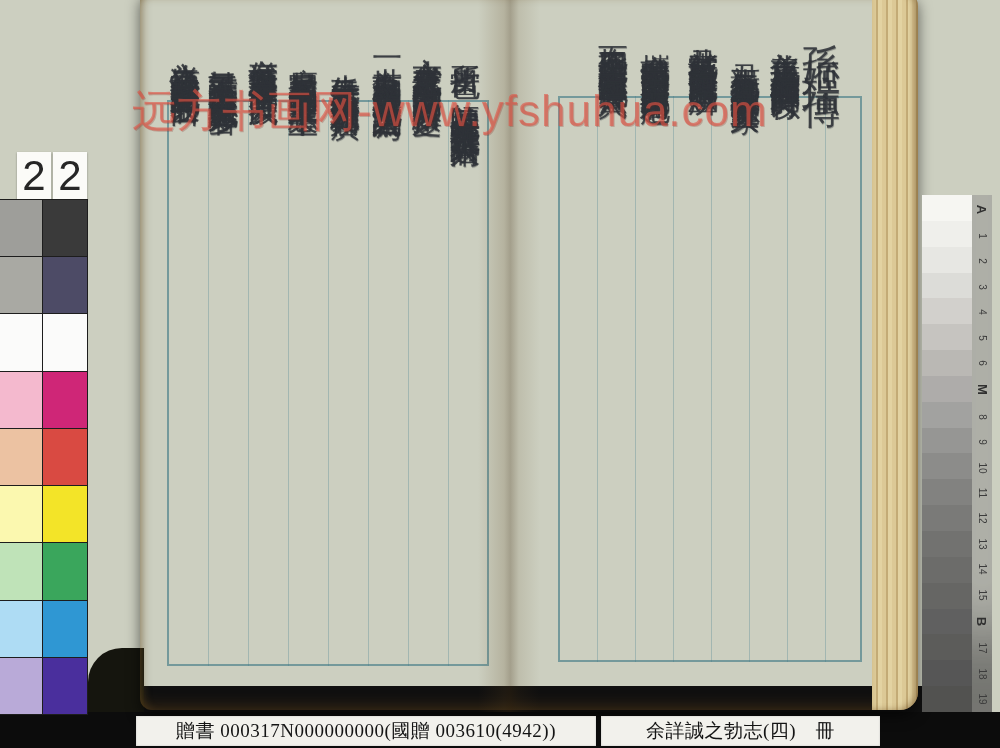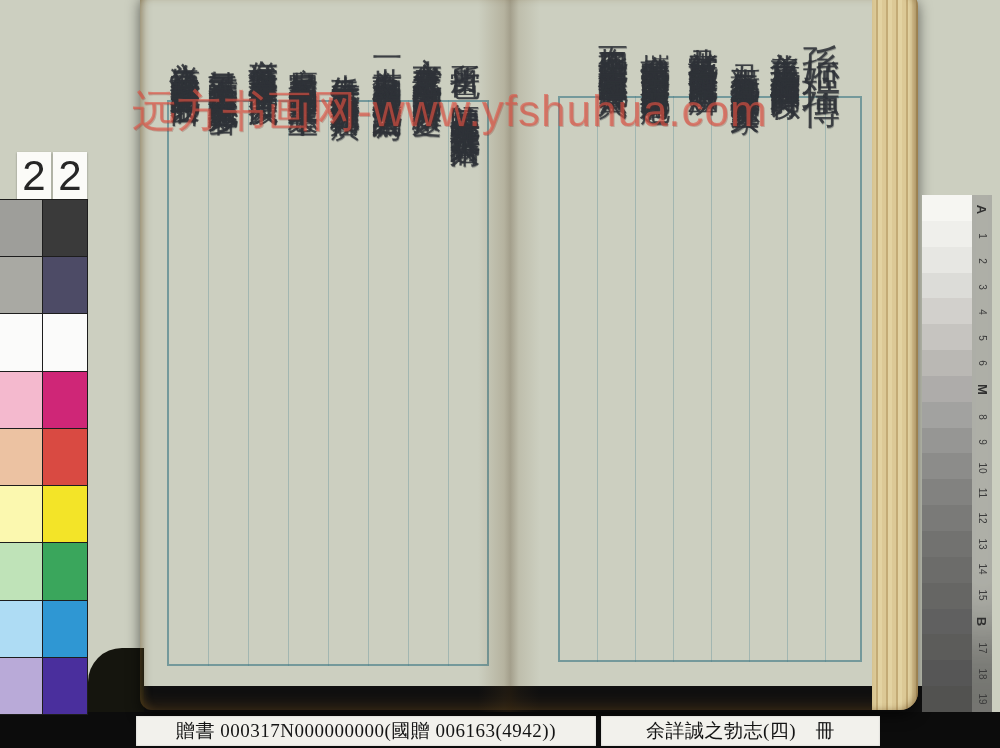--- a/index.html
+++ b/index.html
@@ -175,19 +175,19 @@
         <span class="wedge-label">14</span>
         <span class="wedge-label">15</span>
         <span class="wedge-label big">B</span>
         <span class="wedge-label">17</span>
         <span class="wedge-label">18</span>
         <span class="wedge-label">19</span>
       </div>
   </div>
 
   <div class="caption-box caption-left">
-    <span>贈書 000317N000000000(國贈 006163(4942))</span>
+    <span>贈書 000317N000000000(國贈 003610(4942))</span>
   </div>
   <div class="caption-box caption-right">
     <span>余詳誠之勃志(四)　冊</span>
   </div>
 
 </div>
 
 </body></html>

